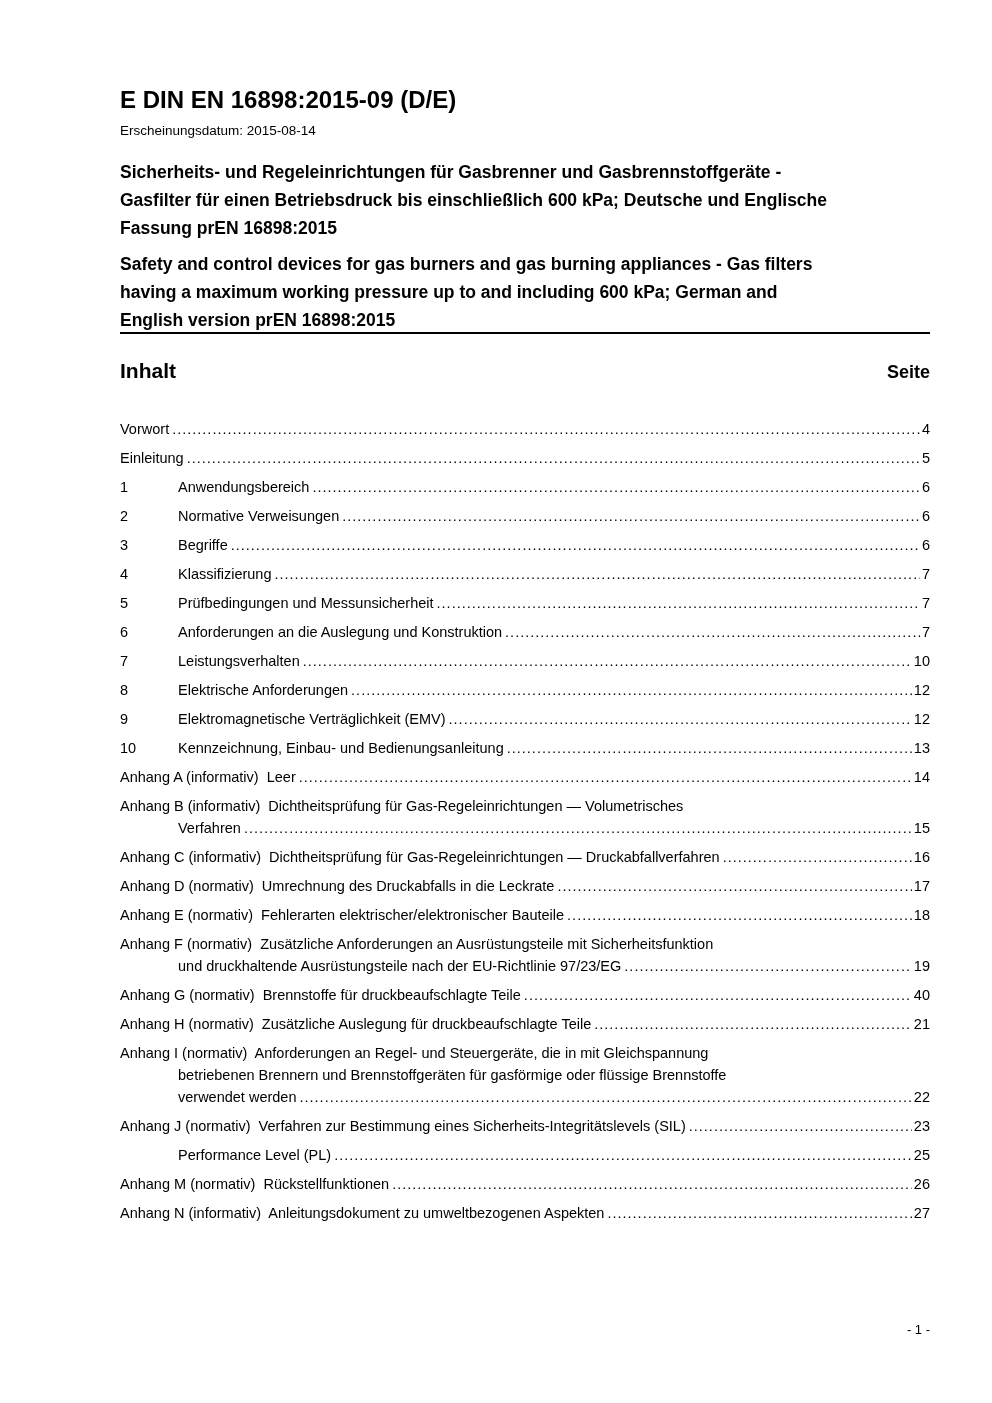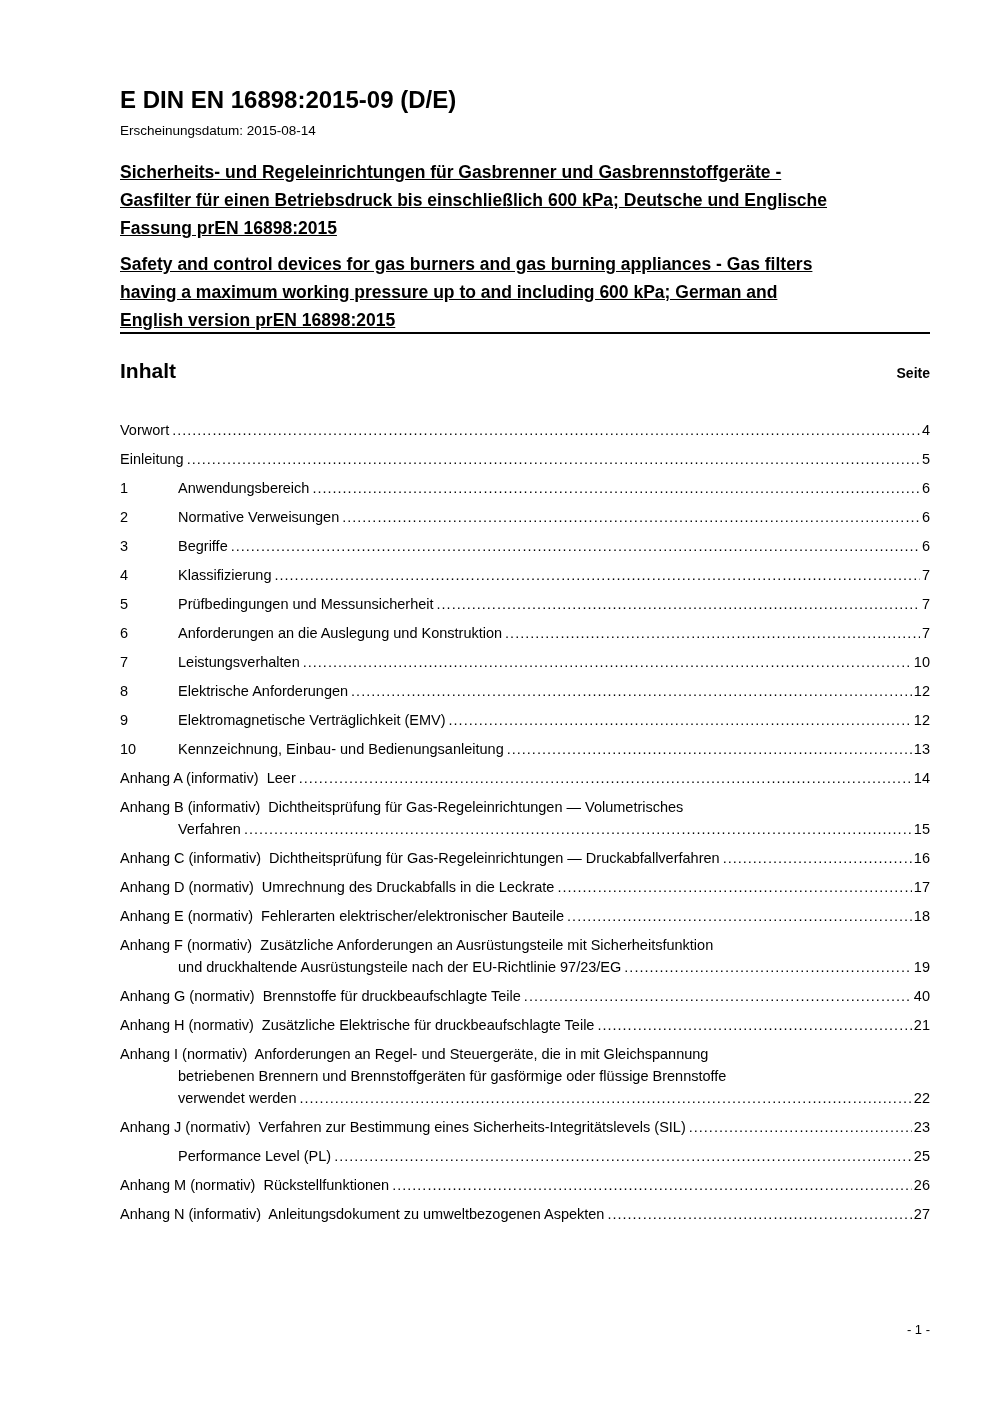--- a/index.html
+++ b/index.html
@@ -17,32 +17,32 @@
     width: 810px;
   }
   .doc-number {
     font-size: 24px; font-weight: bold; line-height: 28px;
     margin-top: 86px;
   }
   .pub-date {
     font-size: 13.5px; line-height: 17px; margin-top: 8px;
   }
   .doc-title { font-size: 17.5px; font-weight: bold; line-height: 28px; }
-  .doc-title div { white-space: pre; text-decoration: underline; }
+  .doc-title div { white-space: pre; }
   .title-de { margin-top: 19px; }
   .title-en { margin-top: 8px; }
   .rule {
     height: 2px; background: #000; border: none; margin-top: -2px;
   }
   .toc-head {
     display: flex; justify-content: space-between; align-items: baseline;
     margin-top: 24px; line-height: 26px; text-align: right;
   }
   .toc-heading { font-size: 21px; font-weight: bold; }
-  .toc-page-label { font-size: 14px; font-weight: bold; }
+  .toc-page-label { font-size: 18px; font-weight: bold; }
   .toc-list { margin-top: 33px; font-size: 14.5px; }
   .toc-entry { margin-bottom: 7px; }
   .toc-line {
     display: flex; align-items: flex-start;
     line-height: 22px; white-space: pre;
   }
   .toc-line.cont { padding-left: 58px; }
   .toc-num { display: inline-block; width: 58px; flex: none; }
   .toc-text { flex: none; }
   .toc-dots {
@@ -140,21 +140,21 @@
         <div class="toc-line"><span class="toc-text">Anhang E (normativ)  Fehlerarten elektrischer/elektronischer Bauteile</span><span class="toc-dots"></span><span class="toc-page">18</span></div>
       </div>
       <div class="toc-entry">
         <div class="toc-line"><span class="toc-text">Anhang F (normativ)  Zusätzliche Anforderungen an Ausrüstungsteile mit Sicherheitsfunktion</span></div>
         <div class="toc-line cont"><span class="toc-text">und druckhaltende Ausrüstungsteile nach der EU-Richtlinie 97/23/EG</span><span class="toc-dots"></span><span class="toc-page">19</span></div>
       </div>
       <div class="toc-entry">
         <div class="toc-line"><span class="toc-text">Anhang G (normativ)  Brennstoffe für druckbeaufschlagte Teile</span><span class="toc-dots"></span><span class="toc-page">40</span></div>
       </div>
       <div class="toc-entry">
-        <div class="toc-line"><span class="toc-text">Anhang H (normativ)  Zusätzliche Elektrische für druckbeaufschlagte Teile</span><span class="toc-dots"></span><span class="toc-page">21</span></div>
+        <div class="toc-line"><span class="toc-text">Anhang H (normativ)  Zusätzliche Auslegung für druckbeaufschlagte Teile</span><span class="toc-dots"></span><span class="toc-page">21</span></div>
       </div>
       <div class="toc-entry">
         <div class="toc-line"><span class="toc-text">Anhang I (normativ)  Anforderungen an Regel- und Steuergeräte, die in mit Gleichspannung</span></div>
         <div class="toc-line cont"><span class="toc-text">betriebenen Brennern und Brennstoffgeräten für gasförmige oder flüssige Brennstoffe</span></div>
         <div class="toc-line cont"><span class="toc-text">verwendet werden</span><span class="toc-dots"></span><span class="toc-page">22</span></div>
       </div>
       <div class="toc-entry">
         <div class="toc-line"><span class="toc-text">Anhang J (normativ)  Verfahren zur Bestimmung eines Sicherheits-Integritätslevels (SIL)</span><span class="toc-dots"></span><span class="toc-page">23</span></div>
       </div>
       <div class="toc-entry">

